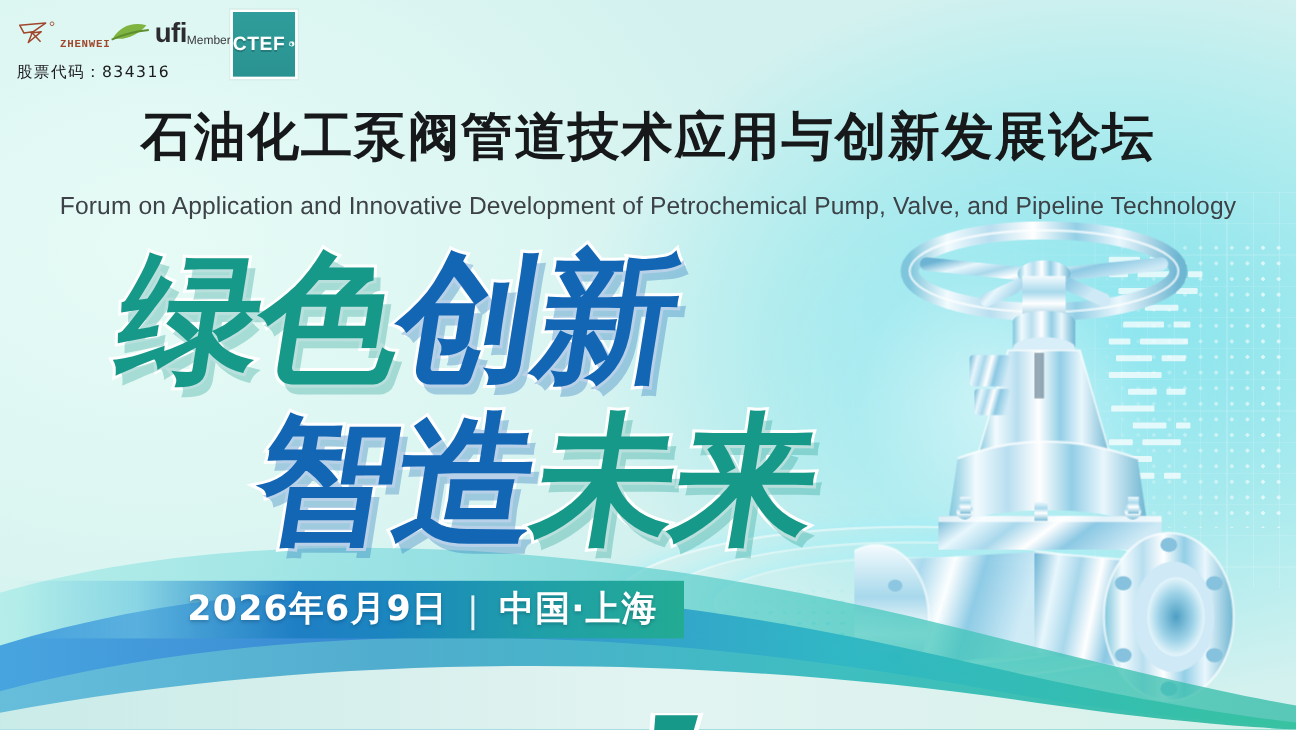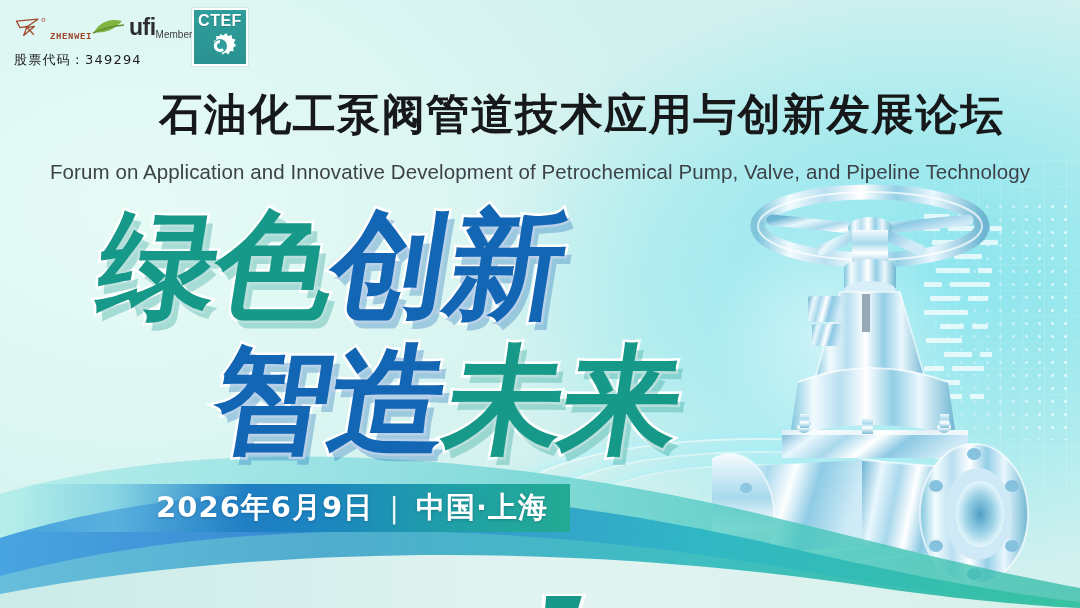--- a/index.html
+++ b/index.html
@@ -91,37 +91,36 @@
 
   .stockcode {
     font-size:13px; color:#1c1c1c; letter-spacing:1.2px; margin-top:3px;
     font-family:"DejaVu Sans","Liberation Sans",sans-serif;
   }
 
   .ctef {
     width:56px; height:58px; margin-left:6px; margin-top:2px;
     background:linear-gradient(180deg,#2f9d9b 0%,#2a9391 100%);
     border:2px solid #ffffff;
-    display:flex; flex-direction:column; align-items:center; justify-content:flex-start;
+    display:flex; flex-direction:row; align-items:center; justify-content:flex-start;
     box-shadow:0 0 0 1px rgba(0,0,0,.05);
   }
   .ctef .ct {
     color:#fff; font-weight:bold; font-size:16px; letter-spacing:.5px; line-height:18px;
     margin-top:2px; text-shadow:0 1px 0 rgba(0,0,0,.18);
   }
   .ctef .gear { margin-top:-1px; }
 
   
   .title-cn {
     position:absolute; left:50%; top:93px; transform:translateX(-50%);
     white-space:nowrap;
     font-size:43px; font-weight:bold; color:#16181a;
     letter-spacing:1.5px; line-height:1;
     font-family:"DejaVu Sans","Liberation Sans",sans-serif;
-    margin-left:42px;
   }
   .title-en {
     position:absolute; left:50%; top:160px; transform:translateX(-50%);
     white-space:nowrap;
     font-size:20.5px; color:#3c4247; letter-spacing:.1px; line-height:1.2;
   }
 
   
   .slogan { position:absolute; left:0; top:196px; width:760px; height:310px; }
   .slogan-line { position:absolute; white-space:nowrap; line-height:1; }
@@ -356,21 +355,21 @@
           <div class="mark">
             <svg width="36" height="22" viewBox="0 0 36 22">
               <path d="M2 16 C8 6 18 2 30 5 C24 12 14 18 2 16 Z" fill="#7fb441"></path>
               <path d="M1 17 C10 13 20 10 32 9" stroke="#5d8f2e" stroke-width="1.6" fill="none"></path>
             </svg>
             <div class="word">ufi</div>
           </div>
           <div class="member">Member</div>
         </div>
       </div>
-      <div class="stockcode">股票代码：349294</div>
+      <div class="stockcode">股票代码：834316</div>
     </div>
 
     <div class="ctef">
       <div class="ct">CTEF</div>
       <svg class="gear" width="38" height="34" viewBox="0 0 38 34">
         <g fill="#ffffff">
           <path d="M19 5 l3.4 1.4 2.6-2.4 2.2 2.9 3.4-.9.5 3.6 3.4 1-1.6 3.3 2.3 2.7-3 2.1.4 3.6-3.5-.2-1.6 3.3-3-2-2.9 2.2-1.9-3.1-3.5.5-.1-3.6-3.4-1.1 1.8-3.1-2.2-2.8 3.1-1.9-.2-3.6 3.5.3z"></path>
         </g>
         <circle cx="19" cy="17" r="7" fill="#2f9d9b"></circle>
         <path d="M19 11 a6 6 0 1 0 4 10.4 l-2-2.2 a3 3 0 1 1 -2-5.2z" fill="#ffffff"></path>

